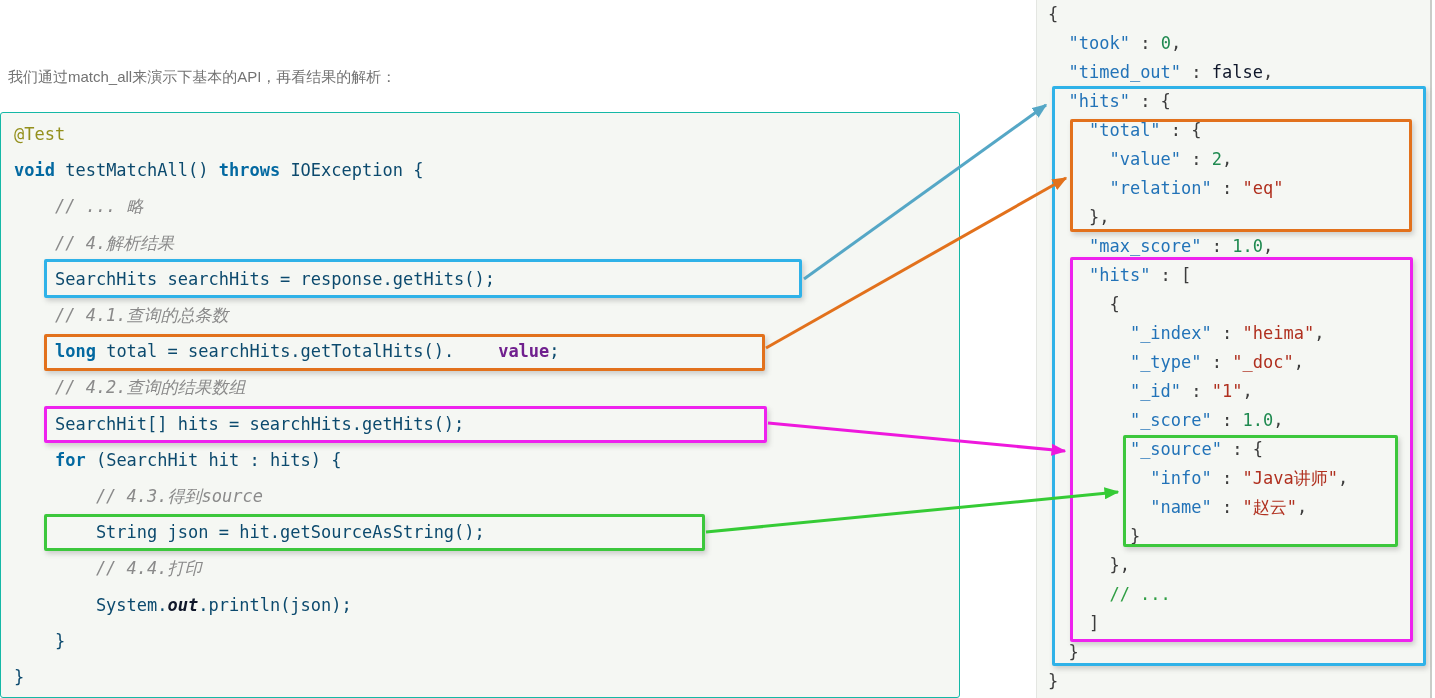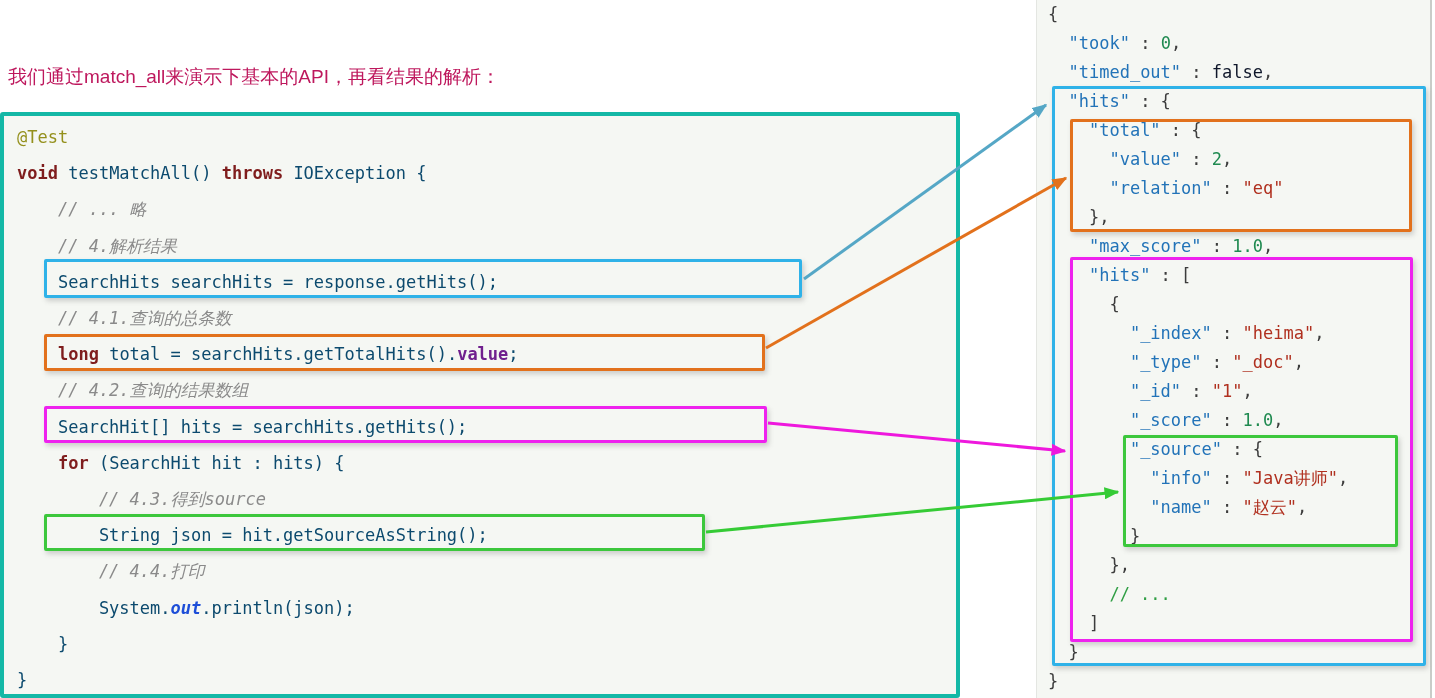--- a/index.html
+++ b/index.html
@@ -2,48 +2,48 @@
 <html><head>
 <meta charset="utf-8">
 <style>
   html,body{margin:0;padding:0;background:#ffffff;}
   .canvas{
     position:relative;width:1435px;height:698px;overflow:hidden;
     background:#ffffff;font-family:"Liberation Sans",sans-serif;
   }
   .heading{
     position:absolute;left:8px;top:60px;
-    font-size:19px;line-height:34px;color:#be185d;
+    font-size:15px;line-height:34px;color:#737373;
     font-family:"Liberation Sans",sans-serif;
   }
   .panel{
     position:absolute;background:#f5f7f3;box-sizing:border-box;
   }
   .code-panel{
     left:0;top:112px;width:960px;height:586px;
-    border:4px solid #14b8a6;border-radius:3px;
+    border:1px solid #14b8a6;border-radius:3px;
   }
   .json-panel{
     left:1036px;top:-8px;width:396px;height:714px;
     border-left:1px solid #e4e6e2;border-right:2px solid #c9ccc8;
   }
   .lines{
     position:absolute;white-space:pre;
     font-family:"DejaVu Sans Mono","Liberation Mono",monospace;
     font-size:17px;
   }
   .code-lines{left:13px;top:3px;line-height:36.2px;}
   .json-lines{left:11px;top:8px;line-height:29px;}
   .line{white-space:pre;}
   
   .tk-ann{color:#94901c;}
-  .tk-kw{color:#7f1d1d;font-weight:bold;}
+  .tk-kw{color:#0369a1;font-weight:bold;}
   .tk-cm{color:#8a8a8a;font-style:italic;}
-  .tk-fld{color:#70208e;font-weight:bold;}
-  .tk-fldo{color:#1d4ed8;font-weight:bold;font-style:italic;}
+  .tk-fld{color:#70208e;font-weight:bold;margin-left:44px;}
+  .tk-fldo{color:#0f172a;font-weight:bold;font-style:italic;}
   .tk-pln{color:#0c4a6e;}
   
   .tk-key{color:#2273b8;}
   .tk-num{color:#1f8a50;}
   .tk-bool{color:#0f172a;}
   .tk-str{color:#b0301f;}
   .tk-pun{color:#3c3c3c;}
   .tk-cmt{color:#2f9e44;}
   
   .hl-box{

